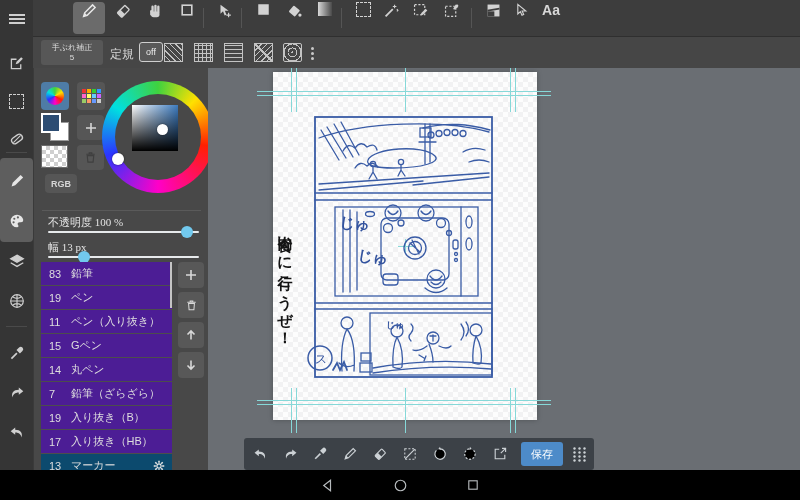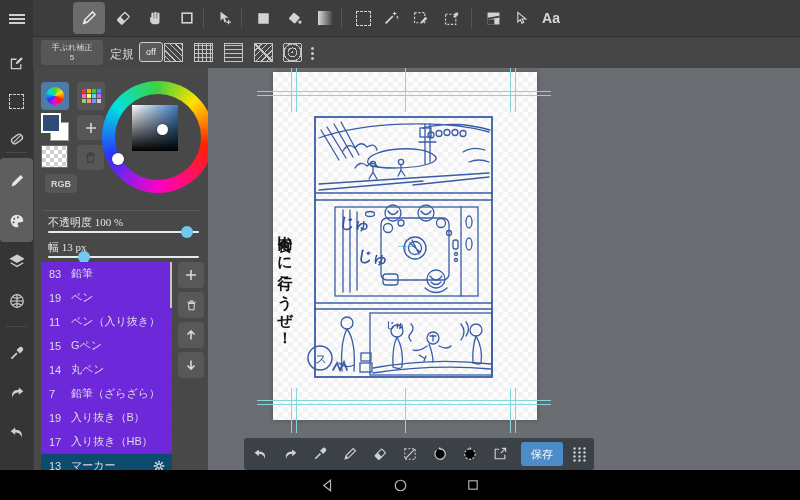--- a/index.html
+++ b/index.html
@@ -2,21 +2,21 @@
 <html><head>
 <meta charset="utf-8">
 <style>
   html,body{margin:0;padding:0;background:#222;}
   #app{position:relative;width:800px;height:500px;overflow:hidden;
        font-family:"Liberation Sans","DejaVu Sans",sans-serif;
        background:#3d3d3d;-webkit-user-select:none;user-select:none;}
   .abs{position:absolute;}
   
   .topbar{left:33px;top:0;right:0;height:36px;background:#3d3d3d;}
-  .t1{position:absolute;top:2px;width:32px;height:32px;display:flex;align-items:center;justify-content:center;border-radius:4px;color:#d2d2d2;}
+  .t1{position:absolute;top:2px;width:32px;height:32px;display:flex;justify-content:center;border-radius:4px;color:#d2d2d2;}
   .t1.sel{background:#6b6b6b;}
   .vd1{position:absolute;top:8px;width:1px;height:20px;background:#555;}
   .aa{font-size:14px;font-weight:bold;color:#d8d8d8;}
   
   .sidebar{left:0;top:0;width:33px;height:470px;background:#353535;}
   .sb{position:absolute;left:0;width:33px;height:34px;display:flex;align-items:center;justify-content:center;color:#cfcfcf;}
   .sbhr{position:absolute;left:6px;width:21px;height:1px;background:#4a4a4a;}
   .sbsel{position:absolute;left:0;top:158px;width:33px;height:84px;background:#5e5e5e;border-radius:4px;}
   .burger span{display:block;width:16px;height:2px;background:#cfcfcf;margin:2px 0;}
   
@@ -43,21 +43,21 @@
      background:conic-gradient(from 0deg,#3fd23f 0deg,#ffe000 45deg,#ff2000 100deg,#ff00c8 180deg,#2b35ff 250deg,#00e0e0 305deg,#3fd23f 360deg);}
   .wheel .hole{position:absolute;left:13px;top:13px;right:13px;bottom:13px;border-radius:50%;background:#484848;}
   .sv{position:absolute;left:30px;top:24px;width:46px;height:46px;
      background:linear-gradient(to top,#000,rgba(0,0,0,0)),linear-gradient(to right,#fff,#3d7bbf);}
   .dot{position:absolute;border-radius:50%;background:#fff;box-shadow:0 0 2px rgba(0,0,0,.6);}
   .plabel{position:absolute;color:#e3e3e3;font-size:11px;font-family:Liberation Serif, serif;}
   .track{position:absolute;left:14px;width:151px;height:2px;background:#e7eaec;border-radius:1px;}
   .thumb{position:absolute;top:-5px;width:12px;height:12px;border-radius:50%;background:#72c9ee;}
   .phr{position:absolute;left:8px;width:159px;height:1px;background:#5a5a5a;}
   .blist{position:absolute;left:7px;top:194px;width:131px;height:208px;overflow:hidden;}
-  .brow{position:relative;height:24px;background:#6d28d9;border-bottom:1px solid #4d4d4d;box-sizing:border-box;display:flex;align-items:center;color:#dedede;font-size:11px;}
+  .brow{position:relative;height:24px;background:#4c1d95;border-bottom:1px solid #4d4d4d;box-sizing:border-box;display:flex;align-items:center;color:#dedede;font-size:11px;}
   .brow.sel{background:#0c4a6e;}
   .brow .sz{width:22px;margin-left:8px;}
   .brow .nm{white-space:nowrap;}
   .scrollb{position:absolute;left:136px;top:194px;width:2px;height:46px;background:#c4c4c4;}
   .sbtn{position:absolute;left:144px;width:26px;height:26px;background:#585858;border-radius:4px;display:flex;align-items:center;justify-content:center;color:#d5d5d5;font-size:14px;}
   
   .workspace{left:208px;top:68px;right:0;height:402px;background:#6a6e73;overflow:hidden;}
   .page{position:absolute;left:65px;top:4px;width:264px;height:348px;
      background-image:conic-gradient(#f2f2f3 25%,#fdfdfd 0 50%,#f2f2f3 0 75%,#fdfdfd 0);background-size:10px 10px;
      box-shadow:0 0 5px rgba(0,0,0,.25);}

